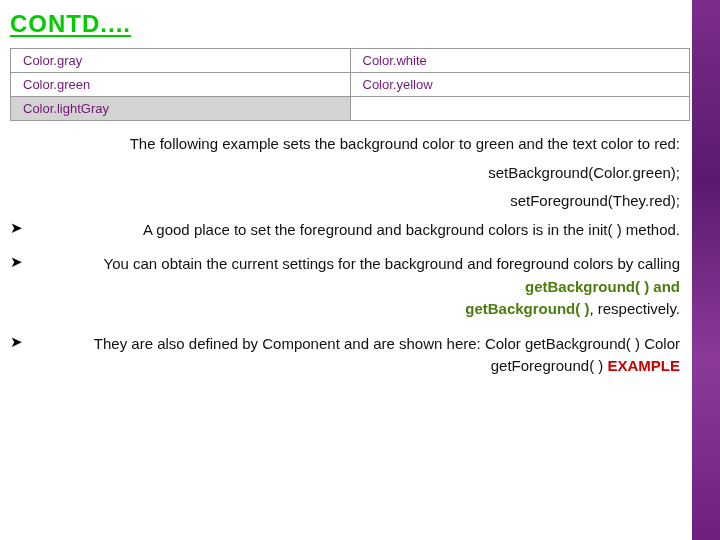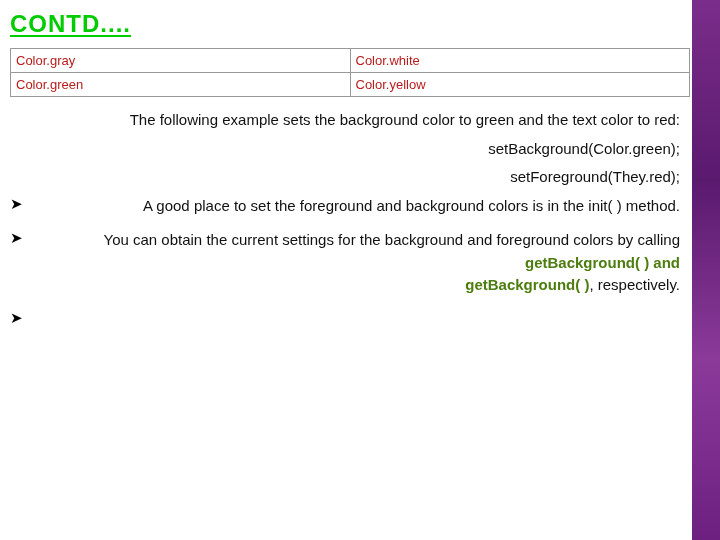--- a/index.html
+++ b/index.html
@@ -42,23 +42,23 @@
 
     
     .color-table {
       border-collapse: collapse;
       width: 680px;
       margin-bottom: 12px;
       border: 1px solid #999;
     }
     .color-table td {
       border: 1px solid #999;
-      padding: 4px 5px;
+      padding: 4px 12px;
       font-size: 13px;
-      color: #b91c1c;
+      color: #701a75;
       width: 50%;
       height: 22px;
     }
     .color-table tr:nth-child(3) td:first-child {
       background-color: #d3d3d3;
     }
 
     
     .body-text {
       font-size: 15px;
@@ -104,20 +104,24 @@
   <table class="color-table">
     <tbody>
       <tr>
         <td>Color.gray</td>
         <td>Color.white</td>
       </tr>
       <tr>
         <td>Color.green</td>
         <td>Color.yellow</td>
       </tr>
+      <tr>
+        <td>Color.lightGray</td>
+        <td></td>
+      </tr>
     </tbody>
   </table>
 
   <p class="body-text">The following example sets the background color to green and the text color to red:</p>
 
   <p class="body-text indent-1">setBackground(Color.green);</p>
   <p class="body-text indent-1">setForeground(They.red);</p>
 
   <div class="bullet-item">
     <span class="bullet-arrow">➤</span>
@@ -129,15 +133,18 @@
     <span class="bullet-content body-text">
       <span>You can obtain the current settings for the background and foreground colors by calling </span><span class="highlight-green">getBackground( ) and</span><br>
       <span style="margin-left:20px;">
         &nbsp;&nbsp;&nbsp;<span class="highlight-green">getBackground( )</span><span>, respectively.</span>
       </span>
     </span>
   </div>
 
   <div class="bullet-item">
     <span class="bullet-arrow">➤</span>
+    <span class="bullet-content body-text">
+      <span>They are also defined by Component and are shown here: Color getBackground( ) Color getForeground( )   </span><span class="highlight-red">EXAMPLE</span>
+    </span>
   </div>
 
 </div>
 
 </body></html>

